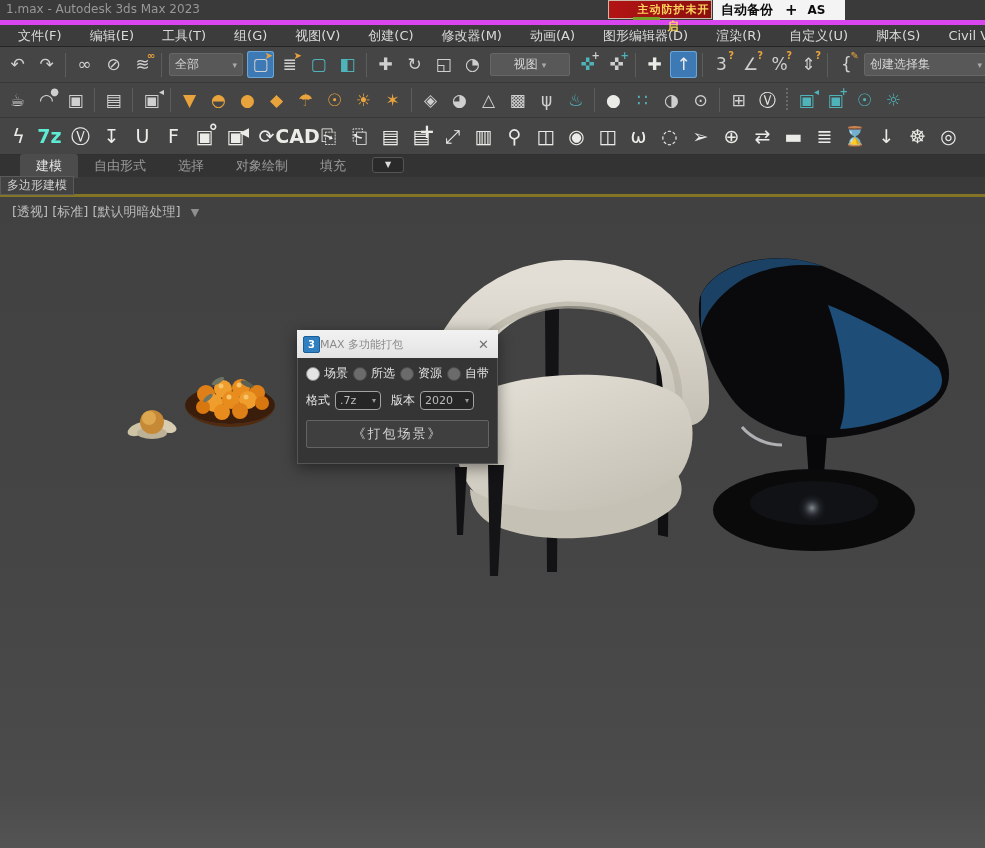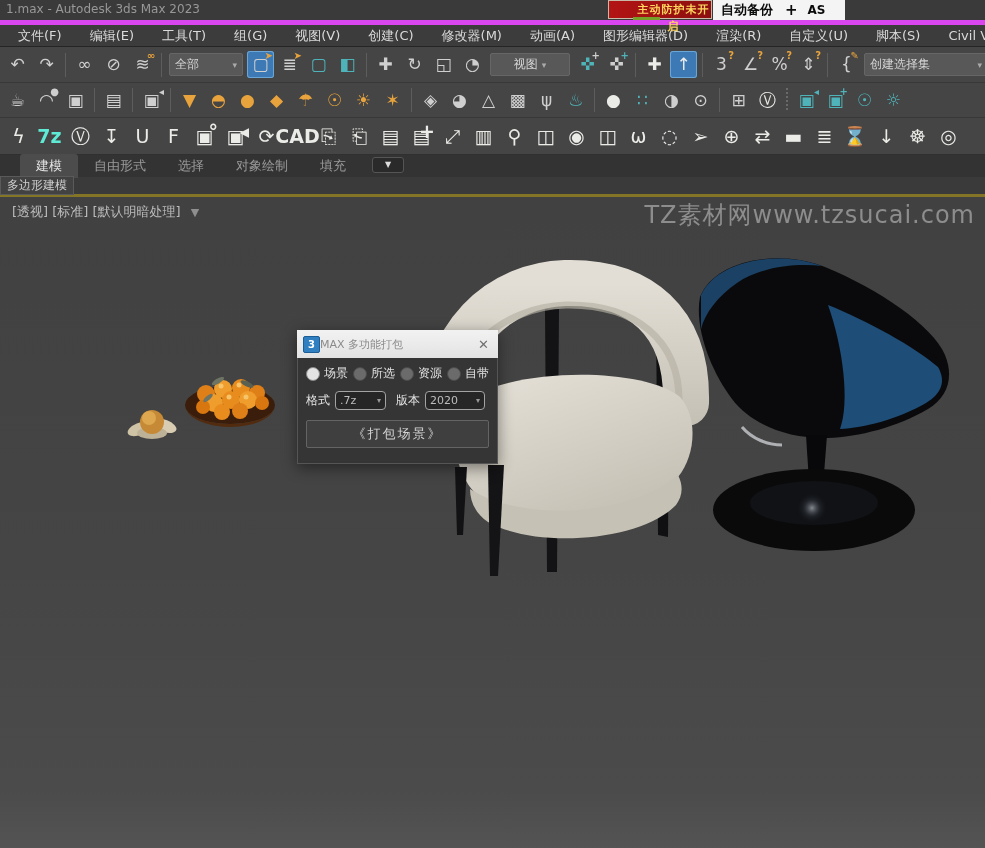--- a/index.html
+++ b/index.html
@@ -79,21 +79,21 @@
   .rdot{width:12px;height:12px;border-radius:50%;background:#6b6b6b;border:1px solid #4a4a4a;margin-right:4px;}
   .rdot.sel{background:#e4e4e4;border-color:#888;}
   .rlabel{font-size:12px;color:#e2e2e2;white-space:nowrap;}
   #dlg-format-row{display:flex;align-items:center;margin-top:9px;}
   .dlg-label{font-size:12px;color:#e2e2e2;white-space:nowrap;text-align:right;}
   .dlg-select{height:17px;background:#262626;border:1px solid #a3a3a3;border-radius:4px;
     display:flex;align-items:center;justify-content:space-between;padding:0 4px;margin-left:5px;}
   .dlg-select span{font-size:11px;color:#bdbdbd;}
   .dlg-select .arr{font-size:8px;color:#999;margin-left:4px;}
   #fmt-select{width:46px;}
-  #ver-select{width:56px;margin-right:4px;}
+  #ver-select{width:56px;margin-right:15px;}
   #ver-label{margin-left:10px;}
   #dlg-button{margin-top:10px;height:26px;background:#3f3f3f;border:1px solid #646464;border-radius:2px;
     color:#d2d2d2;font-size:13px;display:flex;align-items:center;justify-content:center;letter-spacing:2px;}
 </style>
 </head>
 <body>
 
 <div id="app">
 
   <div id="titlebar">
@@ -510,21 +510,20 @@
         <ellipse cx="814" cy="313" rx="101" ry="41" fill="#0a0a0b"></ellipse>
         <ellipse cx="814" cy="306" rx="64" ry="22" fill="#101216"></ellipse>
         <circle cx="812" cy="311" r="17" fill="url(#baseHi)"></circle>
       </g>
     </svg>
 
     <div id="vp-label">
       <span>[透视] [标准] [默认明暗处理]</span>
       <span id="vp-filter">▼</span>
     </div>
-    <div id="watermark">TZ素材网www.tzsucai.com</div>
 
     <div id="dialog">
       <div id="dlg-title">
         <div id="dlg-icon">3</div>
         <div id="dlg-name">MAX 多功能打包</div>
         <div id="dlg-close">✕</div>
       </div>
       <div id="dlg-body">
         <div id="dlg-radios">
             <div class="rgroup">

